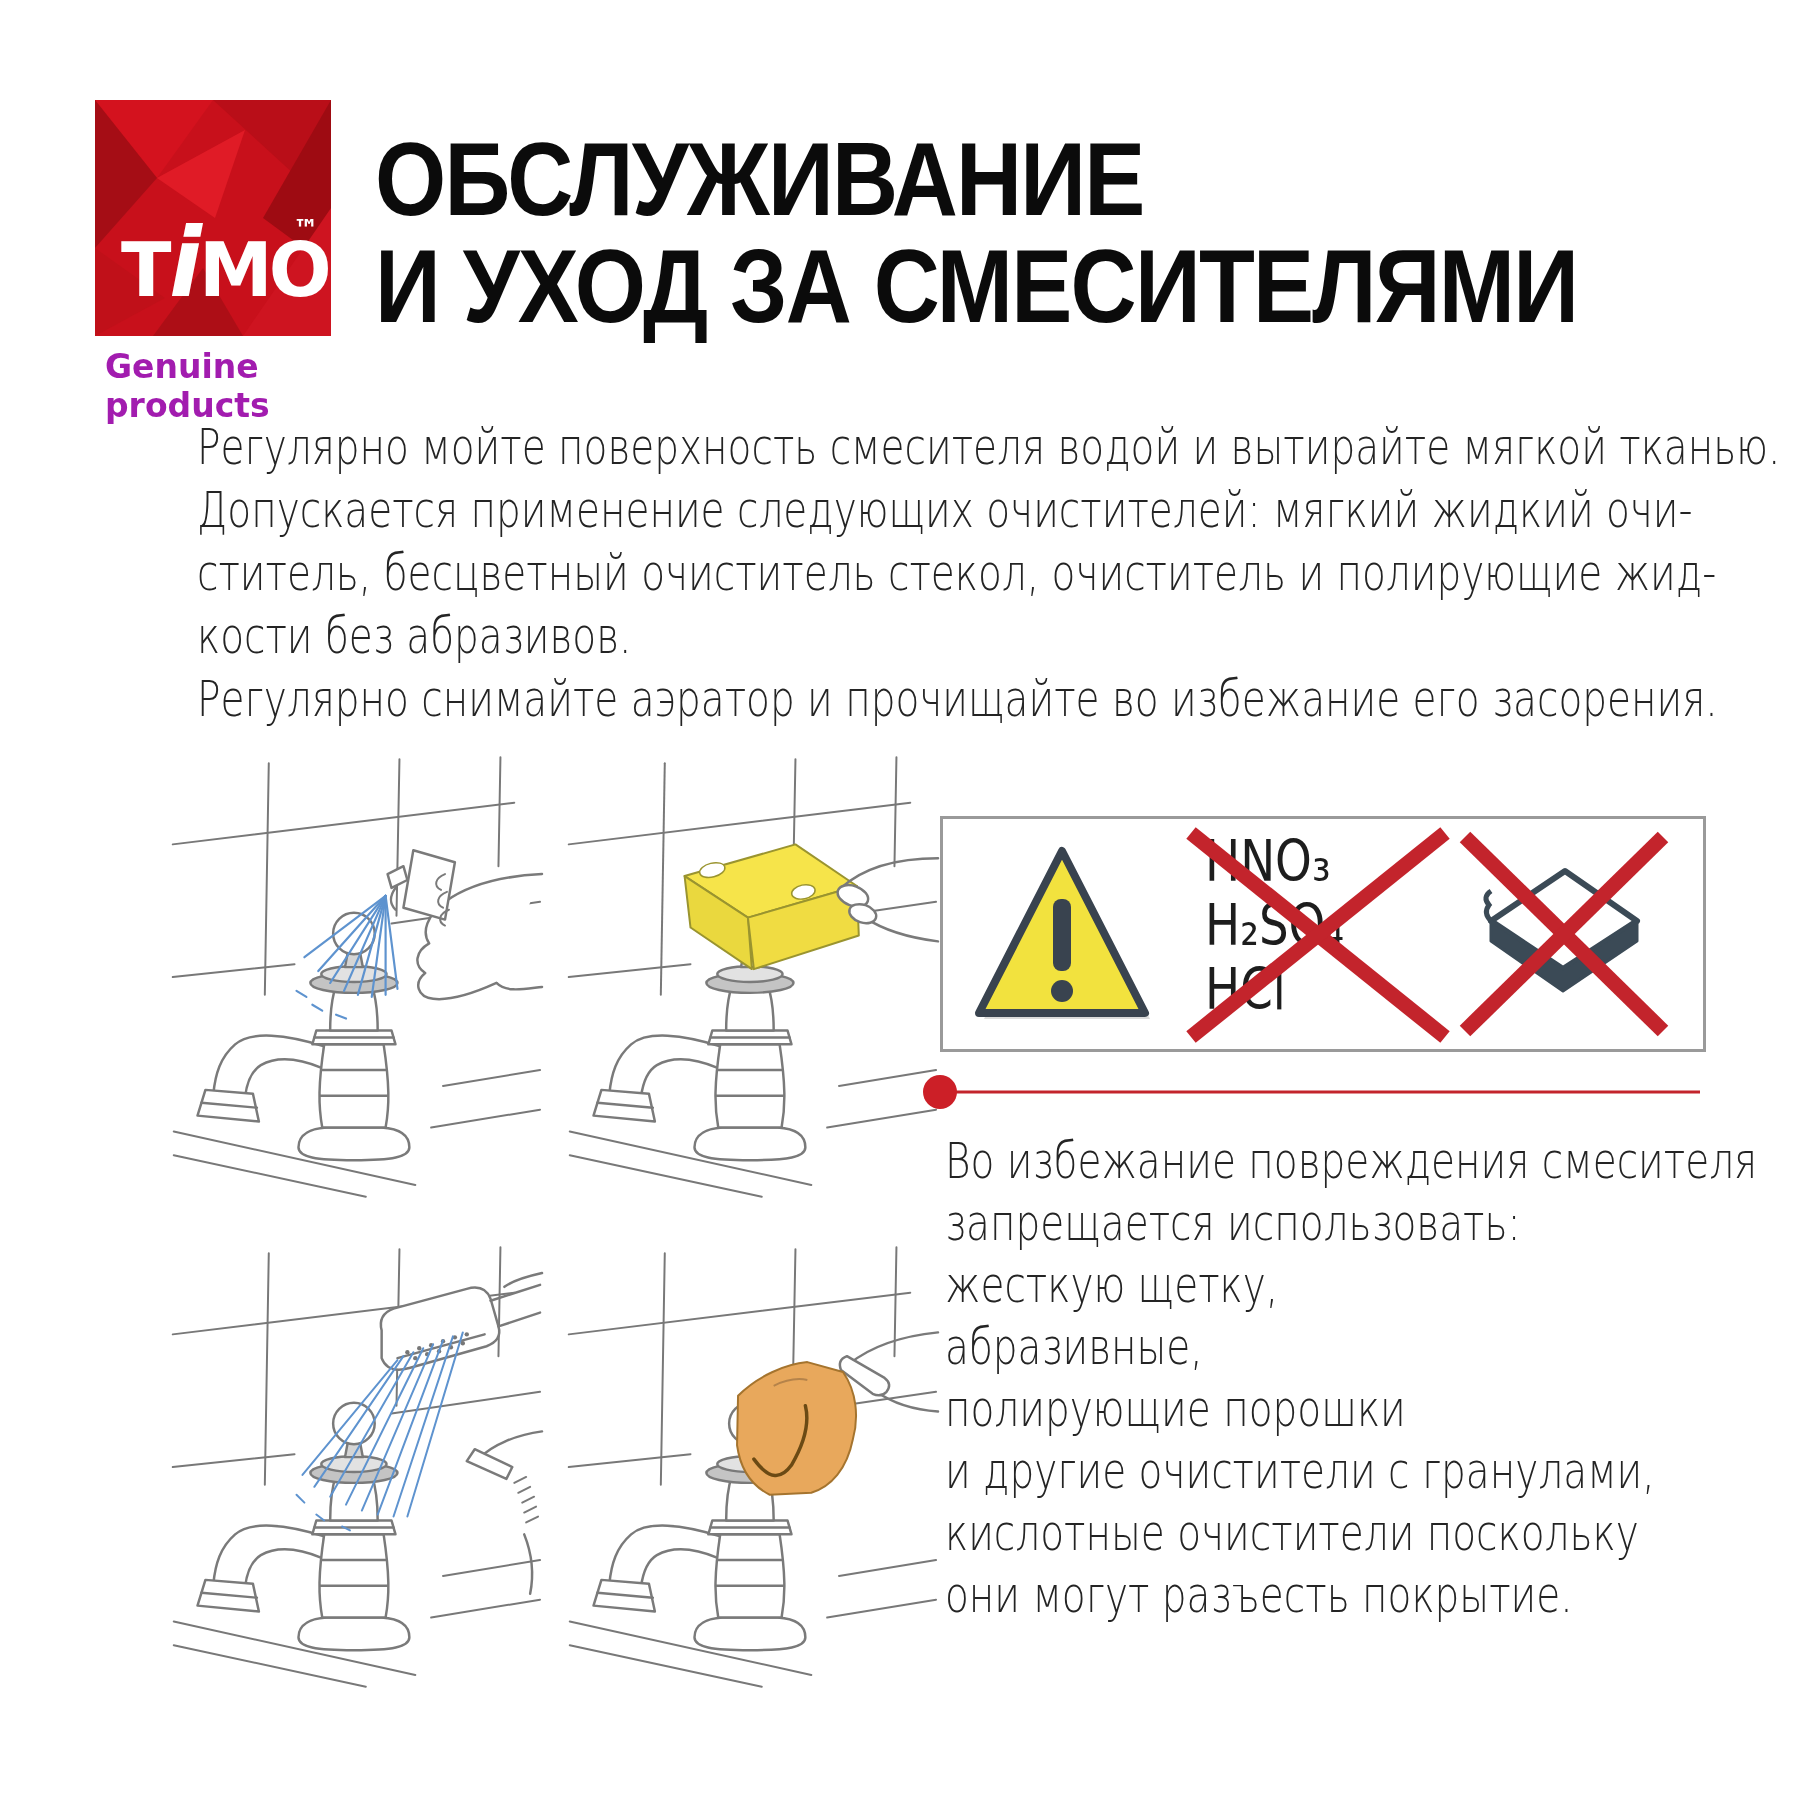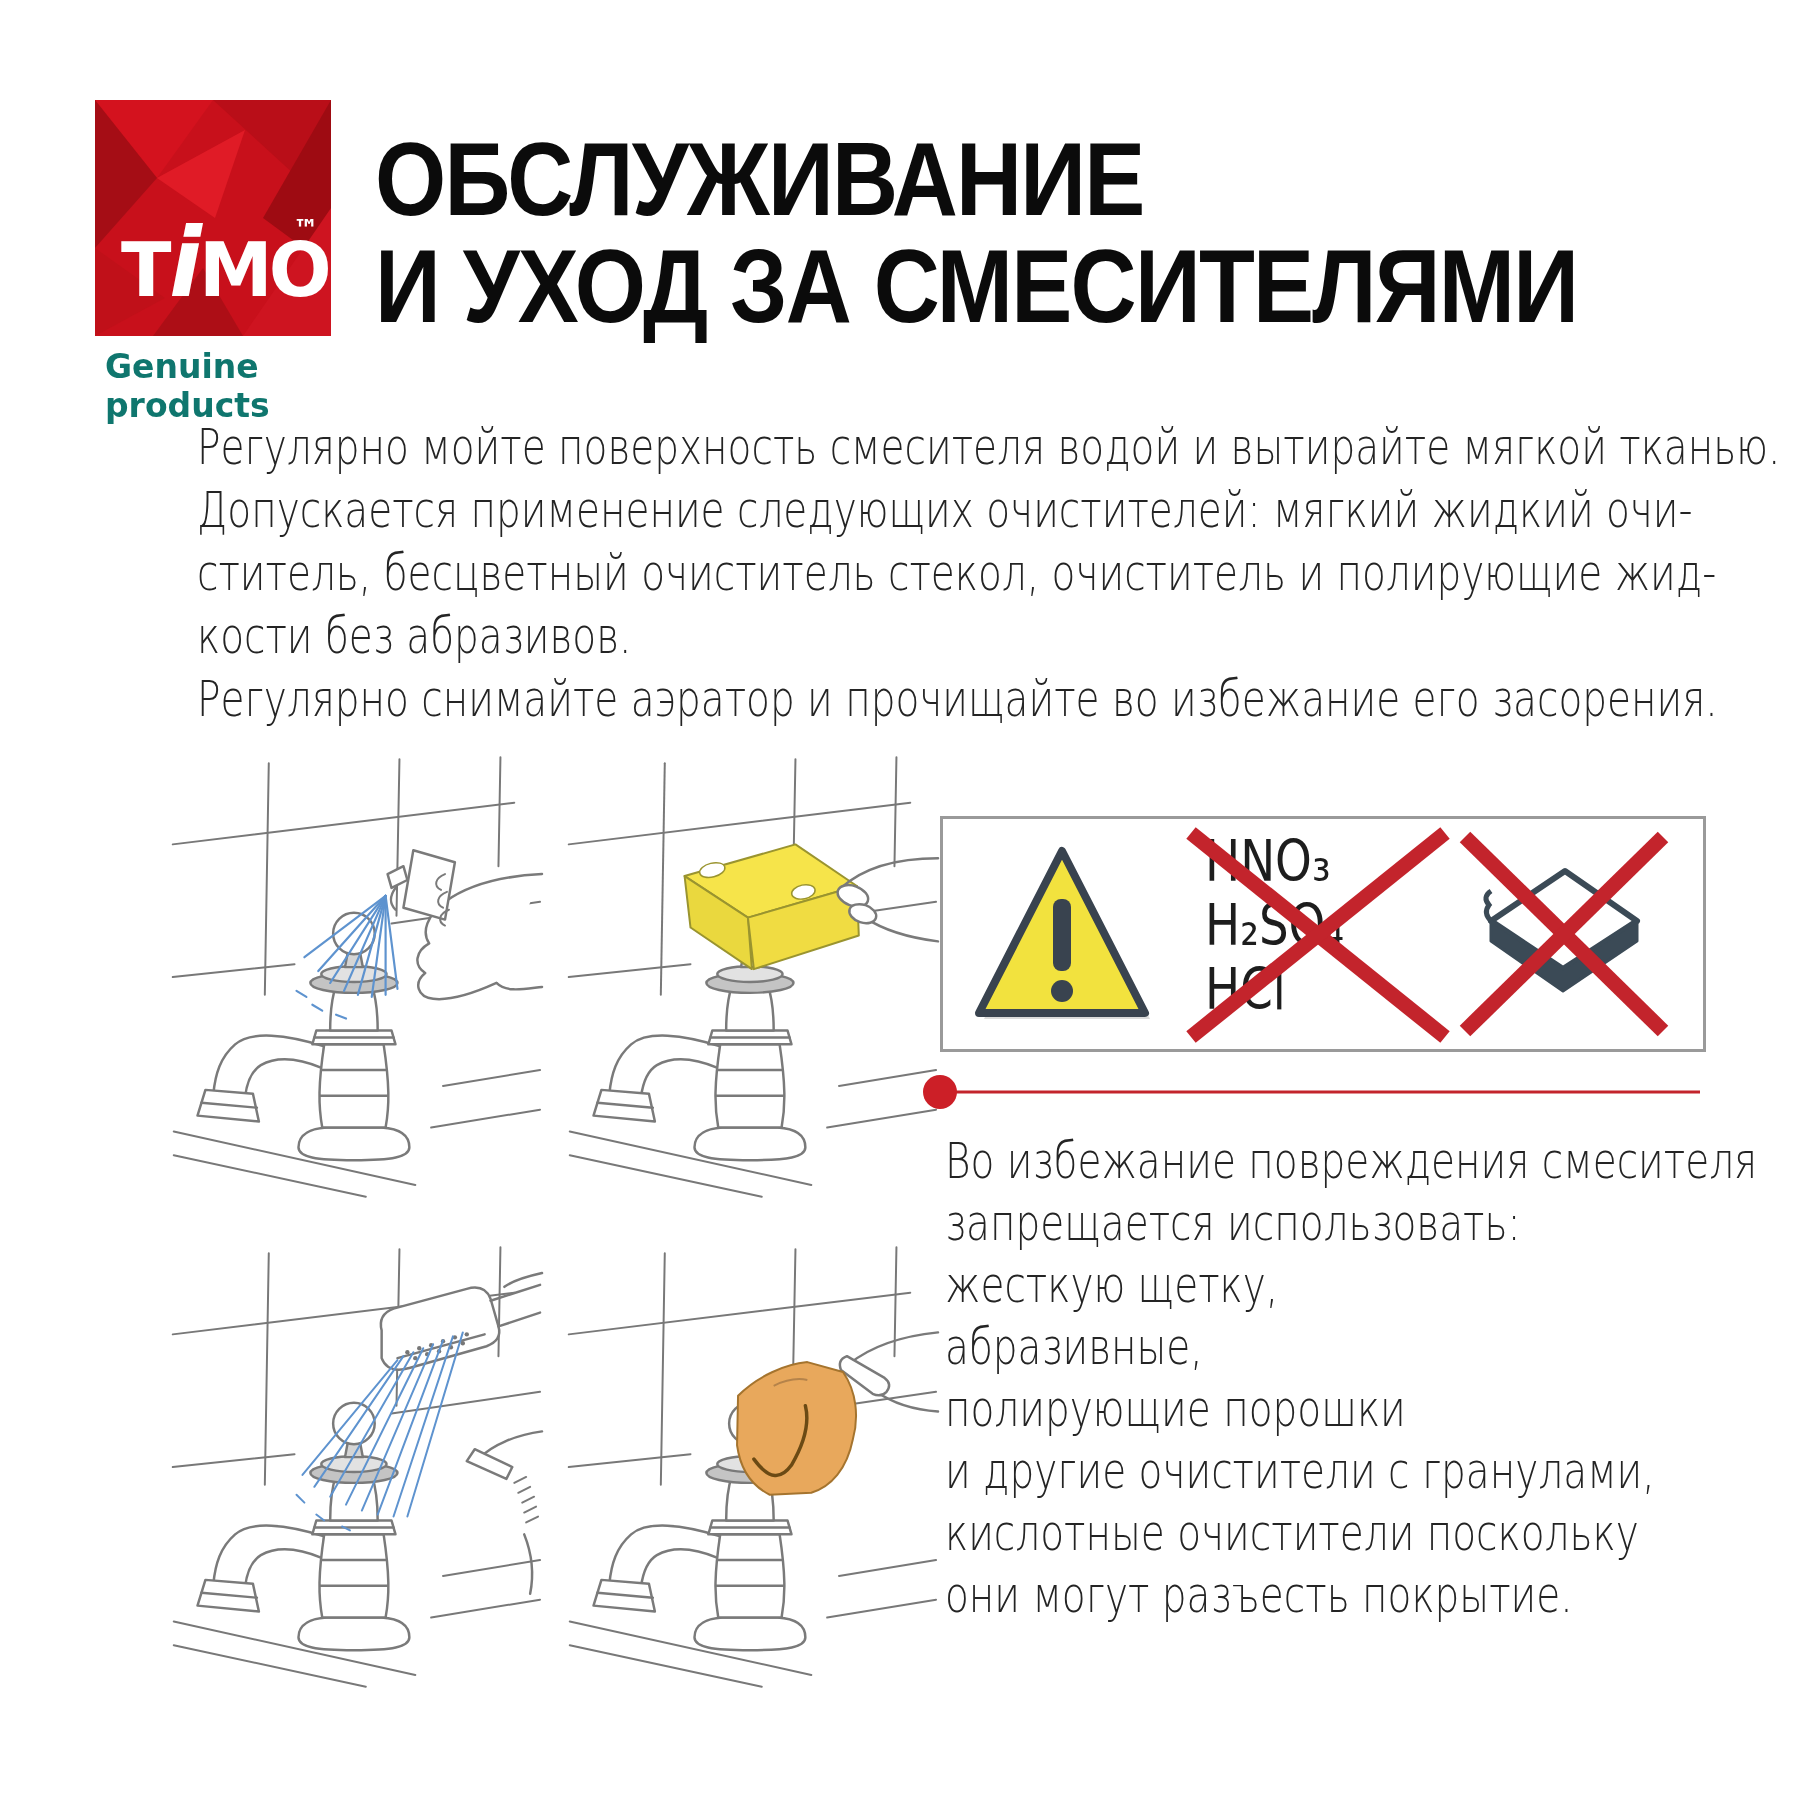--- a/index.html
+++ b/index.html
@@ -1,20 +1,20 @@
 <!DOCTYPE html>
 <html><head>
 <meta charset="utf-8">
 <style>
   html,body{margin:0;padding:0;background:#fff;}
   .page{position:relative;width:1800px;height:1800px;background:#ffffff;overflow:hidden;
         font-family:"DejaVu Sans","Liberation Sans",sans-serif;}
   
   .logo-block{position:absolute;left:95px;top:100px;width:300px;}
-  .logo-tagline{margin-top:7px;margin-left:10px;font-size:33px;font-weight:bold;color:#0f766e;
+  .logo-tagline{margin-top:7px;margin-left:10px;font-size:33px;font-weight:bold;color:#a21caf;
         letter-spacing:0px;font-family:"DejaVu Sans","Liberation Sans",sans-serif;}
   
   .page-title{position:absolute;left:375px;top:126px;color:#0b0b0b;font-weight:700;
         font-size:104px;line-height:107px;letter-spacing:-2px;white-space:nowrap;
         transform:scaleX(0.88);transform-origin:left top;
         font-family:"Liberation Sans","DejaVu Sans",sans-serif;}
   
   .intro{position:absolute;left:197px;top:416px;color:#242424;font-size:50px;line-height:63px;
         font-weight:200;white-space:nowrap;transform:scaleX(0.78);transform-origin:left top;}
   

